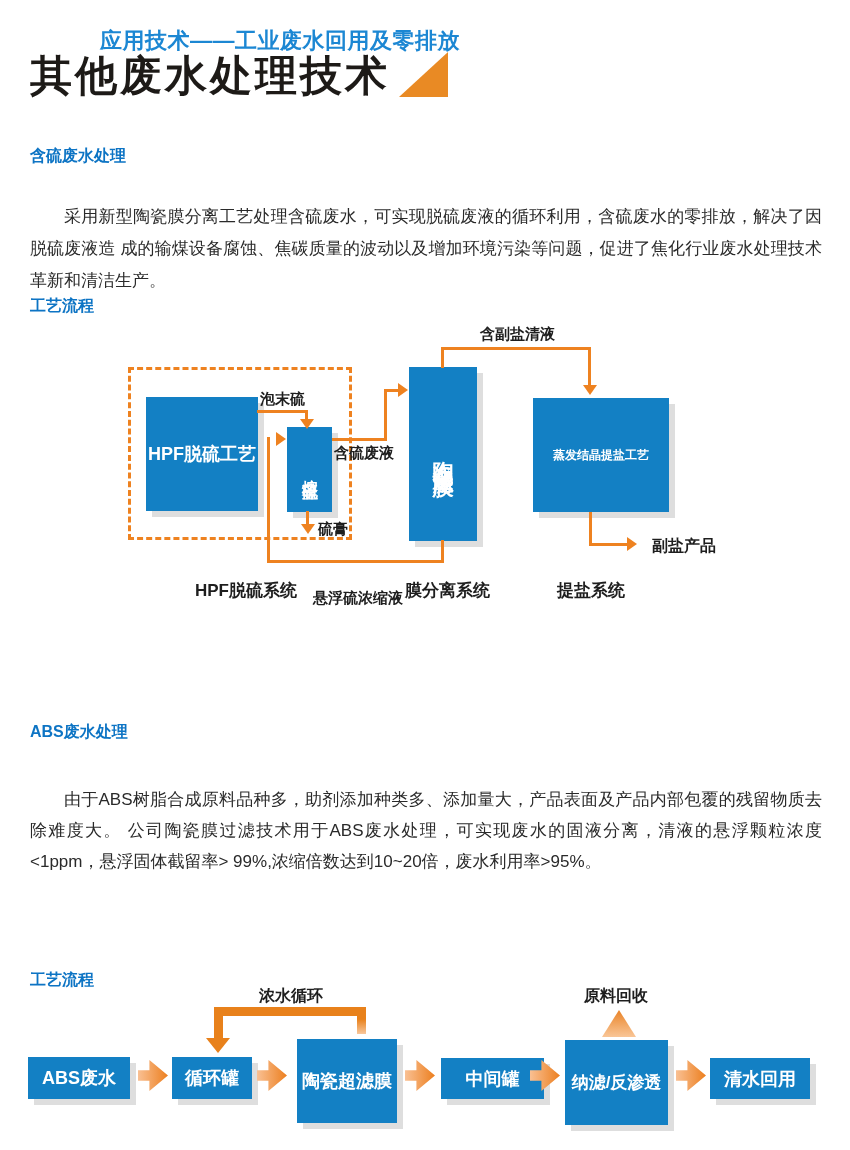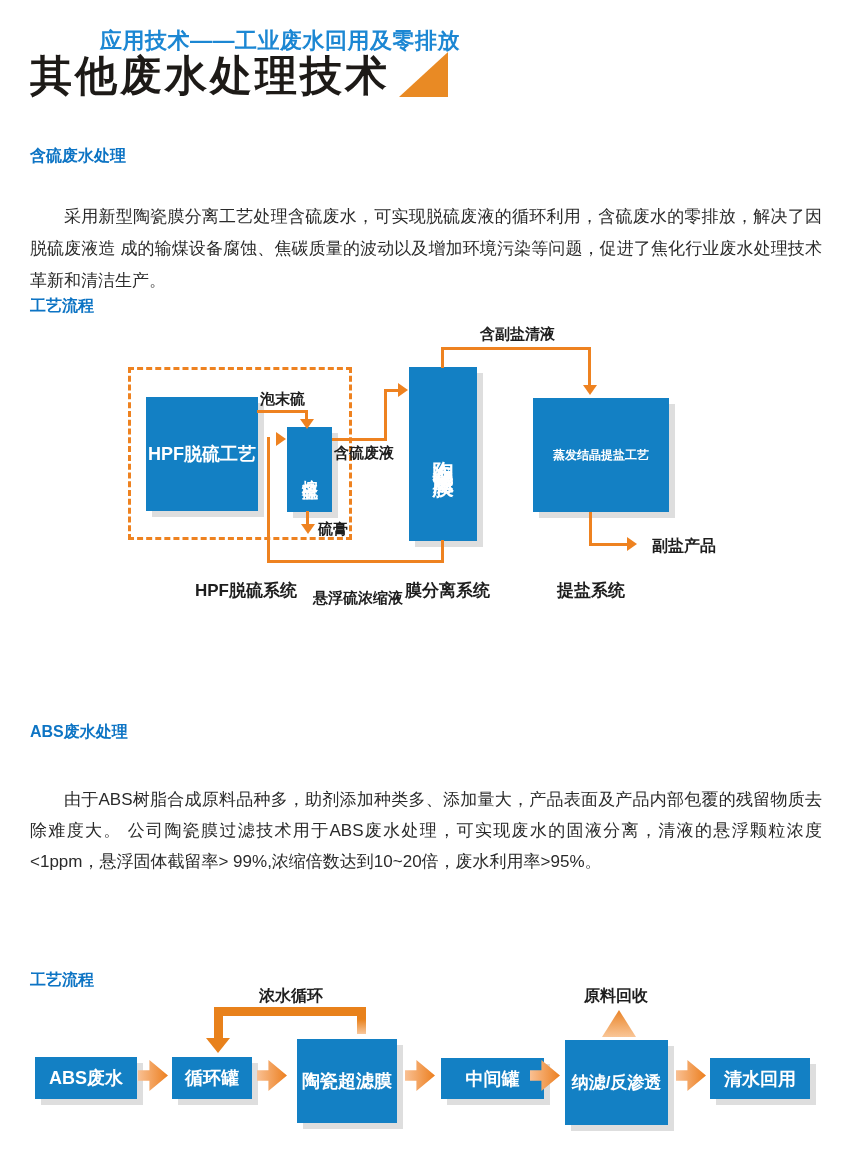--- a/index.html
+++ b/index.html
@@ -116,21 +116,21 @@
 
   <div class="loop-bar" style="left:214px; top:1007px; width:152px; height:9px;"></div>
   <div class="loop-bar" style="left:214px; top:1007px; width:9px; height:33px;"></div>
   <div class="loop-head" style="left:206px; top:1038px;"></div>
   <div class="loop-fade" style="left:357px; top:1007px; width:9px; height:27px;"></div>
   <div class="dlabel" style="left:259px; top:986px; font-size:16px;">浓水循环</div>
 
   <div class="up-arrow" style="left:602px; top:1010px;"></div>
   <div class="dlabel" style="left:584px; top:986px; font-size:16px;">原料回收</div>
 
-  <div class="bluebox" style="left:28px; top:1057px; width:102px; height:42px; font-size:18px;margin-left:7px;">
+  <div class="bluebox" style="left:28px; top:1057px; width:102px; height:42px; font-size:18px;">
     <span>ABS废水</span>
   </div>
   <div class="tri-arrow" style="left:138px; top:1060px;"></div>
 
   <div class="bluebox" style="left:172px; top:1057px; width:80px; height:42px; font-size:18px;">
     <span>循环罐</span>
   </div>
   <div class="tri-arrow" style="left:257px; top:1060px;"></div>
 
   <div class="bluebox" style="left:297px; top:1039px; width:100px; height:84px; font-size:18px;">

